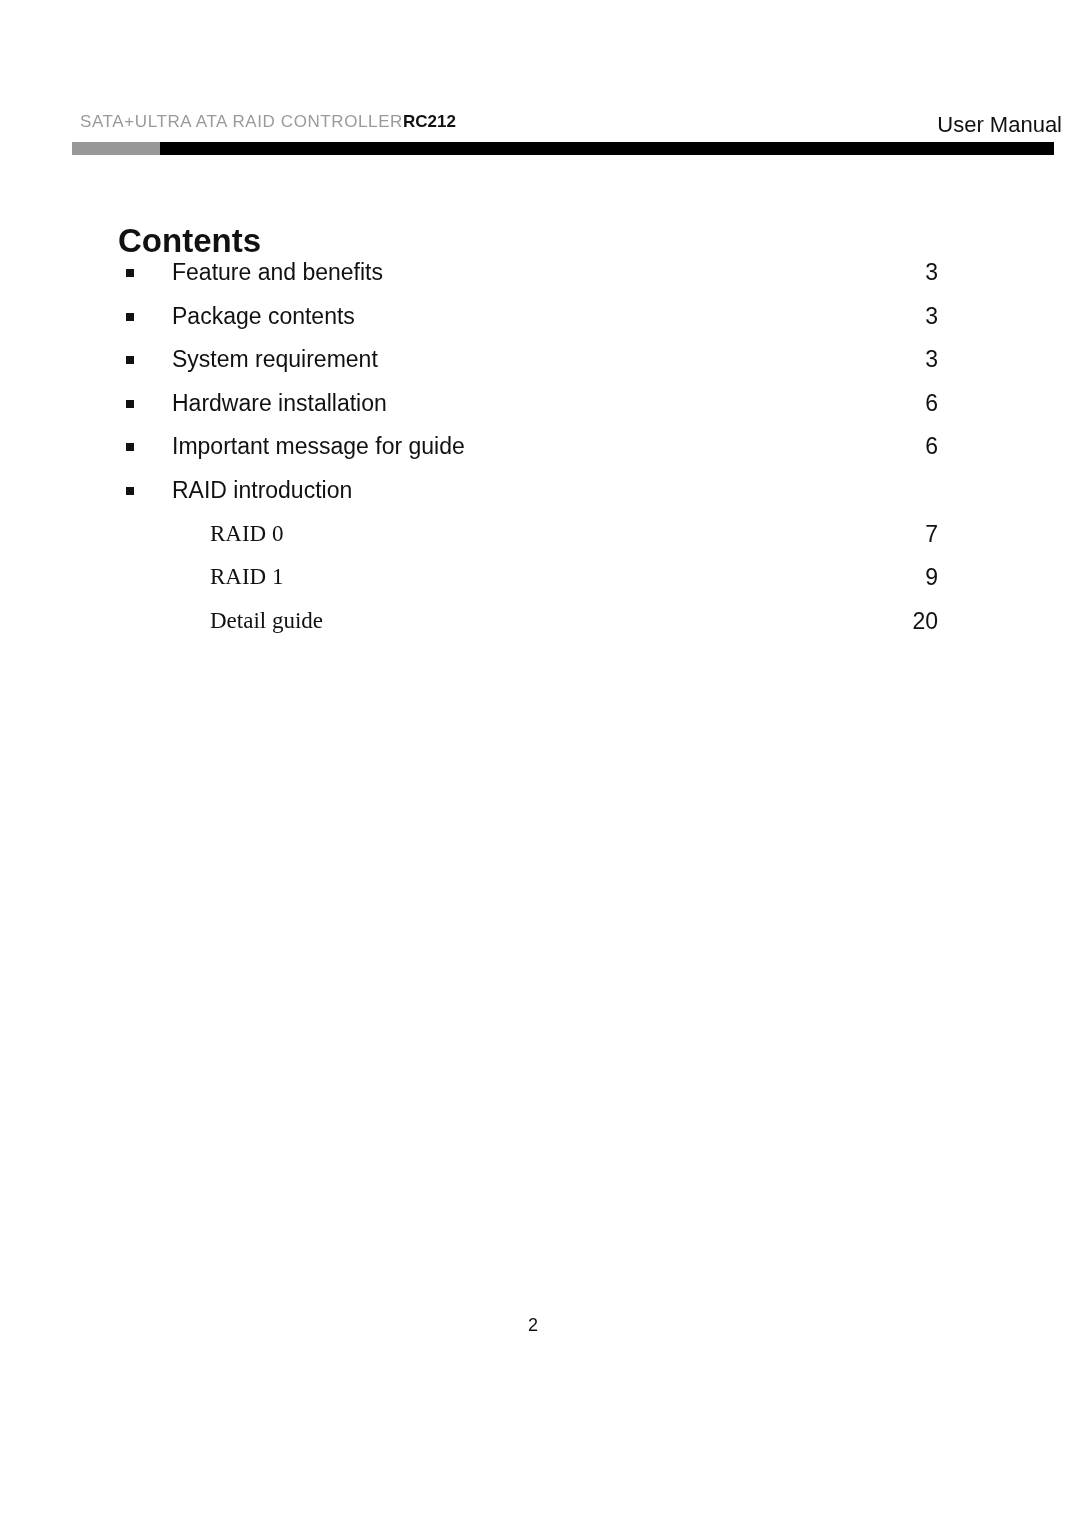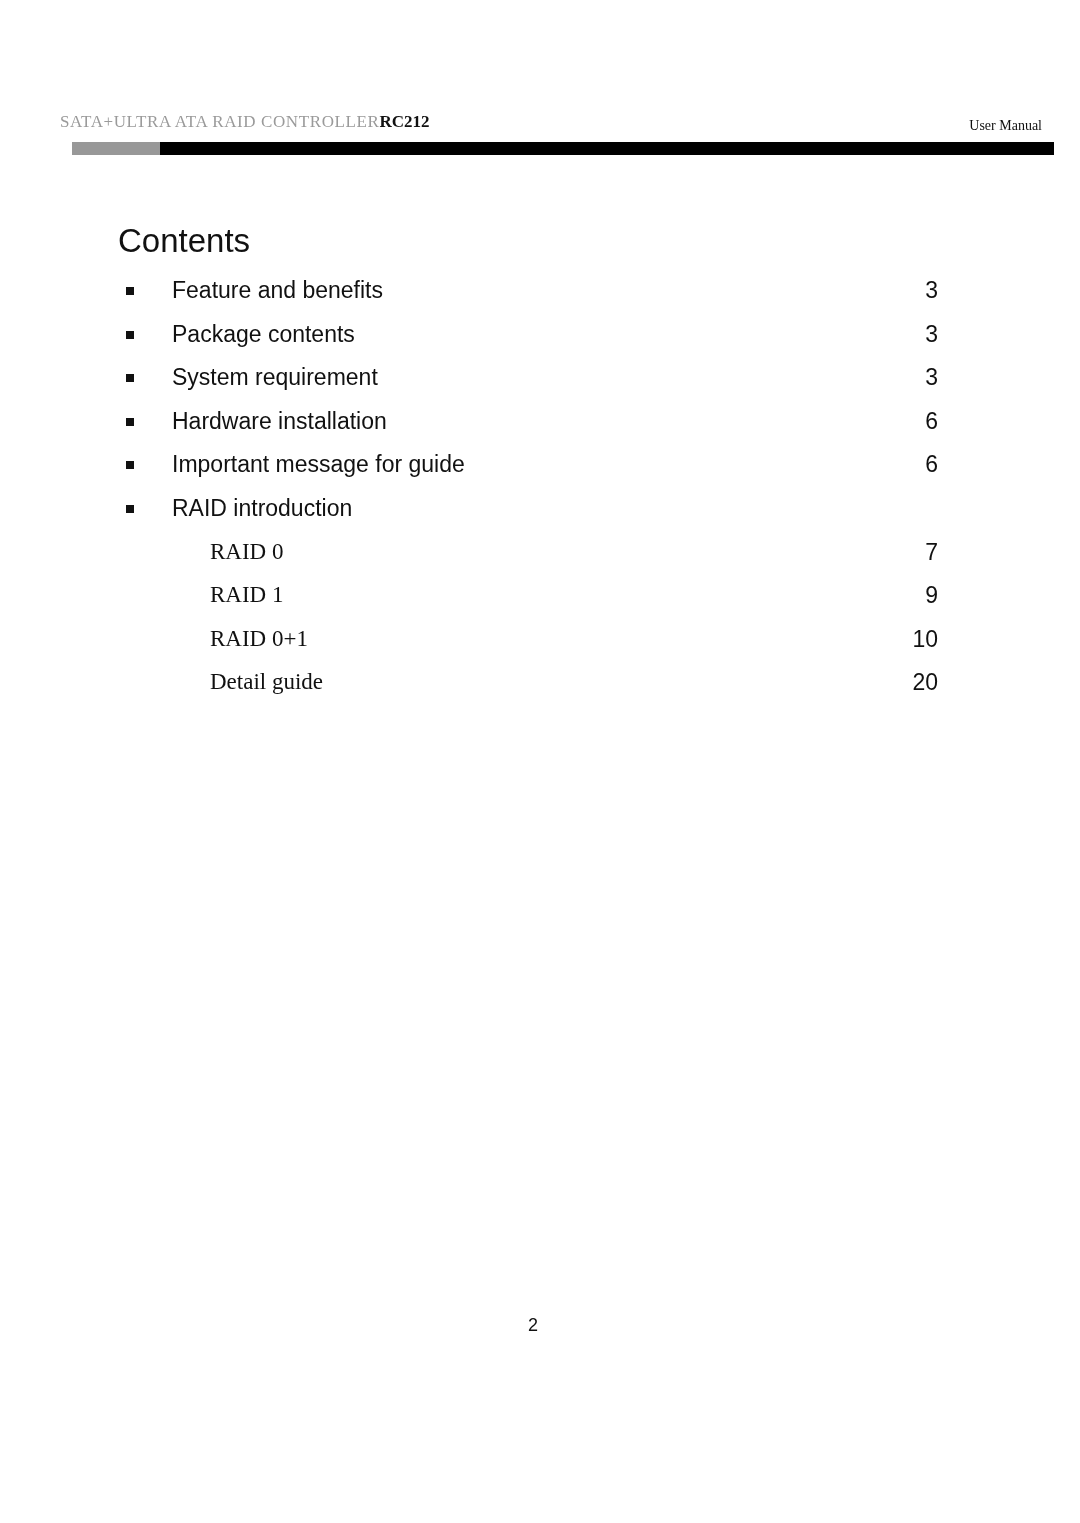--- a/index.html
+++ b/index.html
@@ -18,25 +18,24 @@
 
   .page {
     position: absolute;
     inset: 0;
     background: #ffffff;
   }
 
   
   .header {
     position: absolute;
-    left: 60px;
+    left: 80px;
     top: 112px;
     width: 982px;
     height: 24px;
-    font-family: Liberation Serif, serif;
   }
   .header-left {
     position: absolute;
     left: 0;
     top: 0;
     white-space: nowrap;
     font-size: 17px;
     letter-spacing: 0.6px;
   }
   .header-model-prefix {
@@ -46,24 +45,23 @@
   .header-model-code {
     color: #111111;
     font-weight: 700;
     letter-spacing: 0px;
   }
   .header-right {
     position: absolute;
     right: 0;
     top: 0;
     white-space: nowrap;
-    font-size: 14px;
-    color: #111111;
-    font-weight: 400;
-    margin-top: 6px;
+    font-size: 22px;
+    color: #111111;
+    font-weight: 400;
   }
 
   
   .header-rule {
     position: absolute;
     left: 72px;
     top: 142px;
     width: 982px;
     height: 13px;
     display: flex;
@@ -78,31 +76,31 @@
     height: 100%;
     background: #000000;
   }
 
   
   .contents-title {
     position: absolute;
     left: 118px;
     top: 200px;
     font-size: 33px;
-    font-weight: 400;
+    font-weight: 700;
     letter-spacing: 0px;
     color: #111111;
     white-space: nowrap;
   }
 
   
   .toc {
     position: absolute;
     left: 118px;
-    top: 276px;
+    top: 258px;
     width: 830px;
   }
   .toc-row {
     position: relative;
     height: 43.6px;
     display: flex;
     align-items: flex-start;
   }
   .toc-bullet {
     position: absolute;
@@ -196,24 +194,20 @@
       </div>
       <div class="toc-row level-2">
         <span class="toc-label">RAID 0</span>
         <span class="toc-page">7</span>
       </div>
       <div class="toc-row level-2">
         <span class="toc-label">RAID 1</span>
         <span class="toc-page">9</span>
       </div>
       <div class="toc-row level-2">
-        <span class="toc-label">RAID 0+1</span>
-        <span class="toc-page">10</span>
-      </div>
-      <div class="toc-row level-2">
         <span class="toc-label">Detail guide</span>
         <span class="toc-page">20</span>
       </div>
     </div>
 
   <div class="folio">2</div>
 
 </div>
 
 </body></html>

